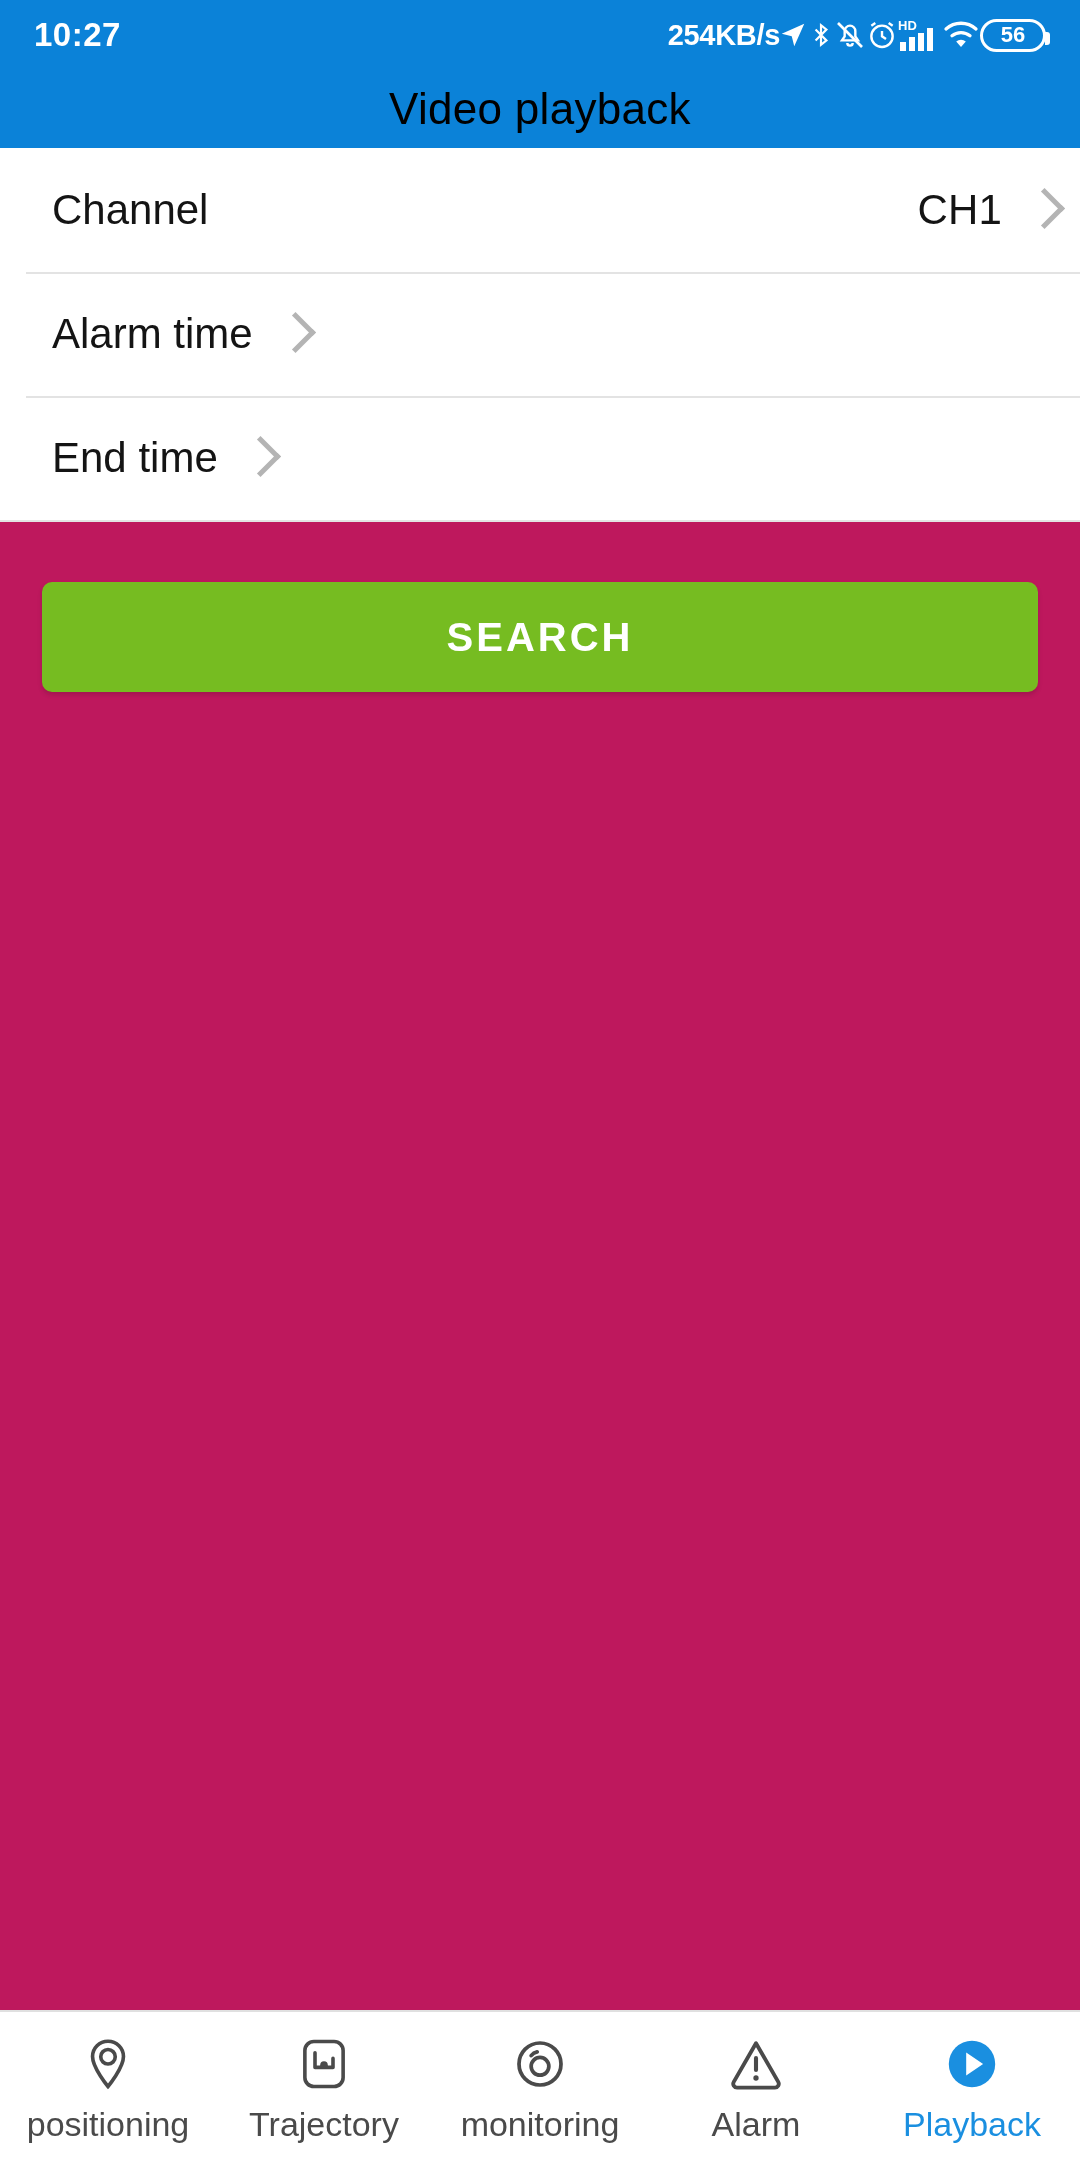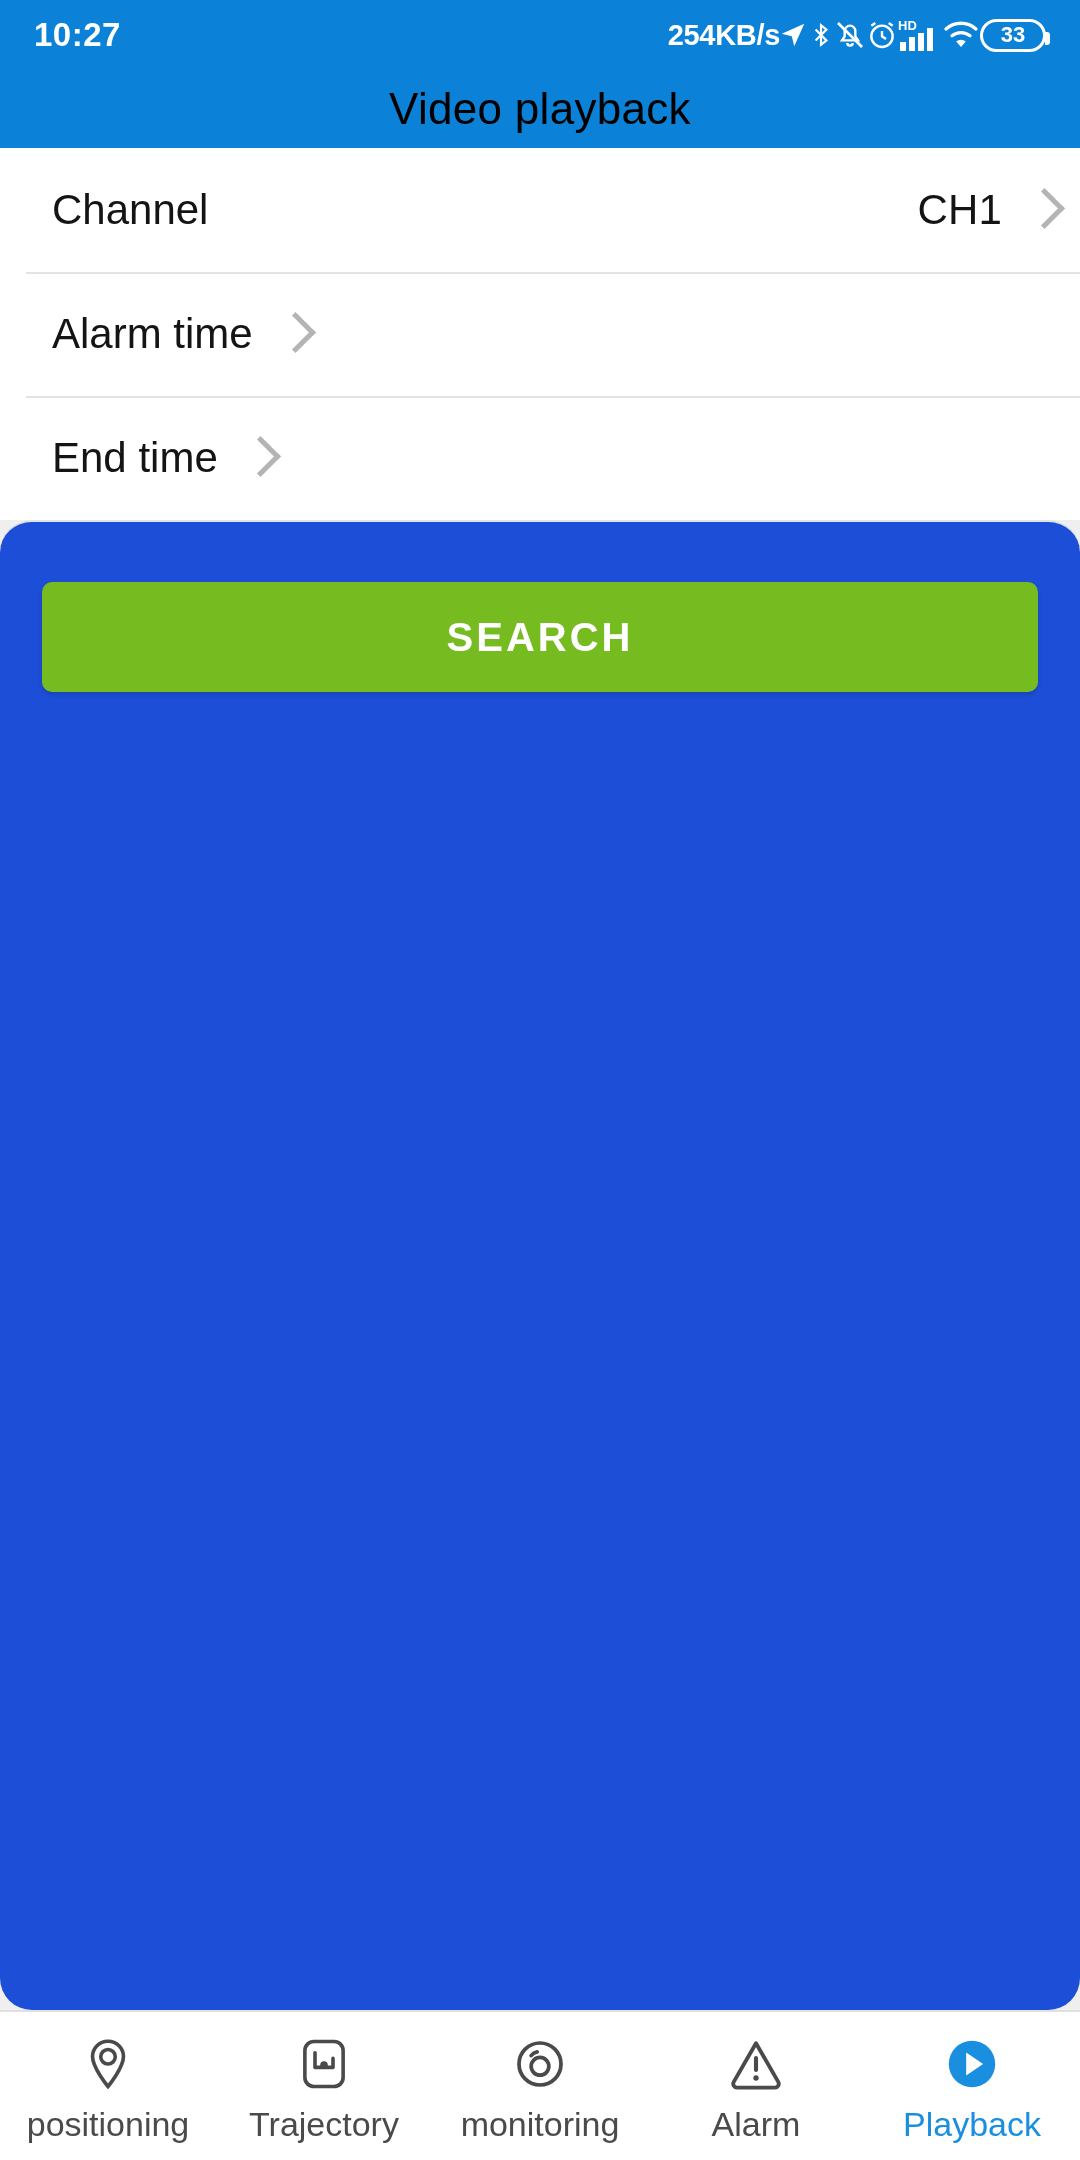--- a/index.html
+++ b/index.html
@@ -106,24 +106,23 @@
     content:""; position:absolute; left:2px; top:7px;
     width:24px; height:24px;
     border-top:5px solid #b4b4b4;
     border-right:5px solid #b4b4b4;
     transform:rotate(45deg);
   }
 
   
   .content {
     flex:1 1 auto;
-    background:#1d4ed8;
+    background:#be185d;
     padding:60px 42px 0 42px;
     border-top:2px solid #e3e3e3;
-    border-radius:32px;
   }
   .search-btn {
     display:block;
     width:100%; height:110px;
     background:#76bc21;
     border:none; border-radius:10px;
     color:#ffffff;
     font-size:40px;
     font-weight:bold;
     letter-spacing:3px;
@@ -209,21 +208,21 @@
 
       <span class="sicon">
         <svg width="38" height="30" viewBox="0 0 24 20">
           <path d="M2 6a15 15 0 0 1 20 0" fill="none" stroke="#fff" stroke-width="2.2" stroke-linecap="round"></path>
           <path d="M6 10.5a9.5 9.5 0 0 1 12 0" fill="none" stroke="#fff" stroke-width="2.2" stroke-linecap="round"></path>
           <path d="M12 18l-3.2-3.6a5 5 0 0 1 6.4 0z" fill="#fff"></path>
         </svg>
       </span>
 
       <span class="battery">
-        <span>33</span>
+        <span>56</span>
       </span>
     </div>
   </div>
 
   <div class="title-bar">
     <h1>Video playback</h1>
   </div>
 
   <div class="form-list">
 

